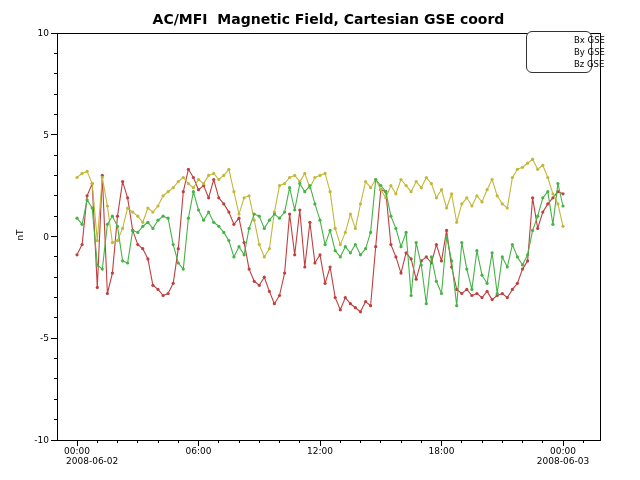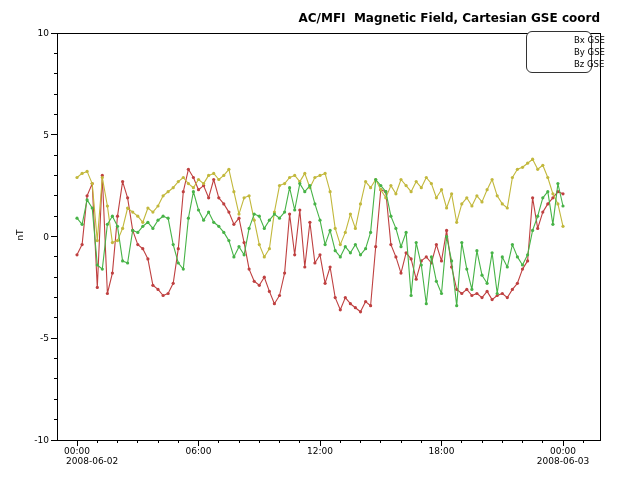--- a/index.html
+++ b/index.html
@@ -1,20 +1,20 @@
 <!DOCTYPE html>
 <html><head>
 <meta charset="utf-8">
 <style>
   html,body{margin:0;padding:0;background:#fff;}
   #stage{position:relative;width:640px;height:480px;background:#ffffff;overflow:hidden;
          font-family:"DejaVu Sans","Liberation Sans",sans-serif;color:#000;}
   #plot-svg{position:absolute;left:0;top:0;}
-  .chart-title{position:absolute;left:57px;top:11px;width:543px;text-align:right;
-               font-size:12px;font-weight:bold;white-space:pre;}
+  .chart-title{position:absolute;left:57px;top:11px;width:543px;text-align:center;
+               font-size:14px;font-weight:bold;white-space:pre;}
   .y-axis-label{position:absolute;left:14px;top:230px;font-size:9px;
                 transform:rotate(-90deg);transform-origin:center;}
   .legend{position:absolute;left:526px;top:31px;width:58px;background:#fff;
           border:1.2px solid #333;border-radius:6px;padding:3px 3px 2px 3px;
           display:flex;flex-direction:column;gap:1px;}
   .legend-row{display:flex;align-items:center;gap:3px;height:11px;}
   .legend-label{font-size:8.5px;line-height:9px;white-space:nowrap;padding-left:41px;}
   text{font-family:"DejaVu Sans","Liberation Sans",sans-serif;font-size:9px;fill:#000;}
 </style>
 </head>

